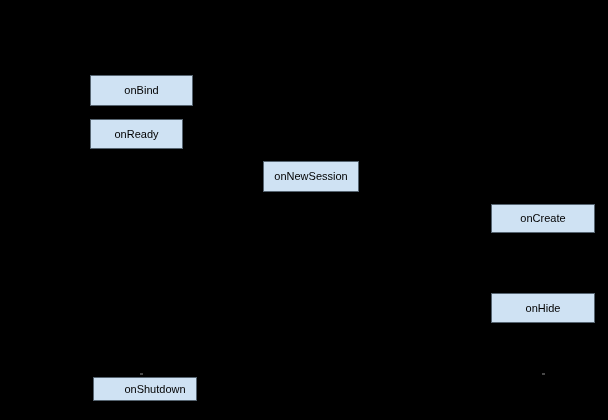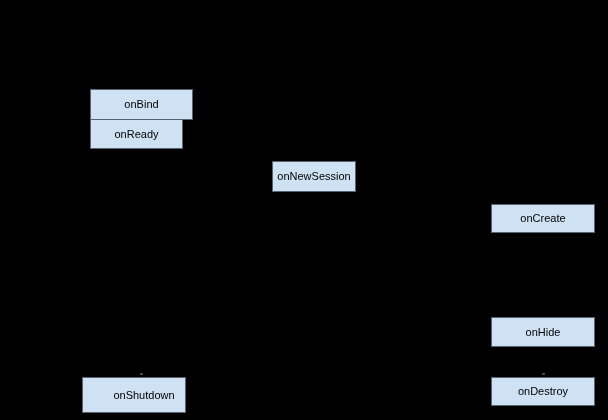--- a/index.html
+++ b/index.html
@@ -21,27 +21,27 @@
     border: 1px solid #566470;
     box-sizing: border-box;
     color: #000000;
     font-size: 11px;
     line-height: 1;
     display: flex;
     align-items: center;
     justify-content: center;
     white-space: nowrap;
   }
-  #n-onbind      { left: 90px;  top: 89px;  width: 103px; height: 31px; }
+  #n-onbind      { left: 90px;  top: 75px;  width: 103px; height: 31px; }
   #n-onready     { left: 90px;  top: 119px; width: 93px; height: 30px; }
-  #n-onnewsession{ left: 272px; top: 161px; width: 84px; height: 31px; text-align: center; }
+  #n-onnewsession{ left: 263px; top: 161px; width: 96px; height: 31px; text-align: center; }
   #n-oncreate    { left: 491px; top: 204px; width: 104px; height: 29px; }
   #n-onshow      { left: 491px; top: 251px; width: 104px; height: 29px; }
-  #n-onhide      { left: 491px; top: 317px; width: 104px; height: 30px; }
-  #n-onshutdown  { left: 82px;  top: 377px; width: 104px; height: 36px; padding-left: 20px; }
+  #n-onhide      { left: 491px; top: 293px; width: 104px; height: 30px; }
+  #n-onshutdown  { left: 93px;  top: 377px; width: 104px; height: 24px; padding-left: 20px; }
   #n-ondestroy   { left: 491px; top: 377px; width: 104px; height: 29px; }
   .artifact {
     position: absolute;
     width: 3px;
     height: 2px;
     background: #474747;
   }
   #a-shutdown { left: 140px; top: 373px; }
   #a-destroy  { left: 542px; top: 373px; }
 </style>
@@ -68,20 +68,17 @@
 
 
   <div class="node" id="n-onhide">
     <span>onHide</span>
   </div>
 
   <div class="node" id="n-onshutdown">
     <span>onShutdown</span>
   </div>
 
-  <div class="node" id="n-ondestroy">
-    <span>onDestroy</span>
-  </div>
 
   <div class="artifact" id="a-shutdown"></div>
   <div class="artifact" id="a-destroy"></div>
 
 </div>
 
 </body></html>

